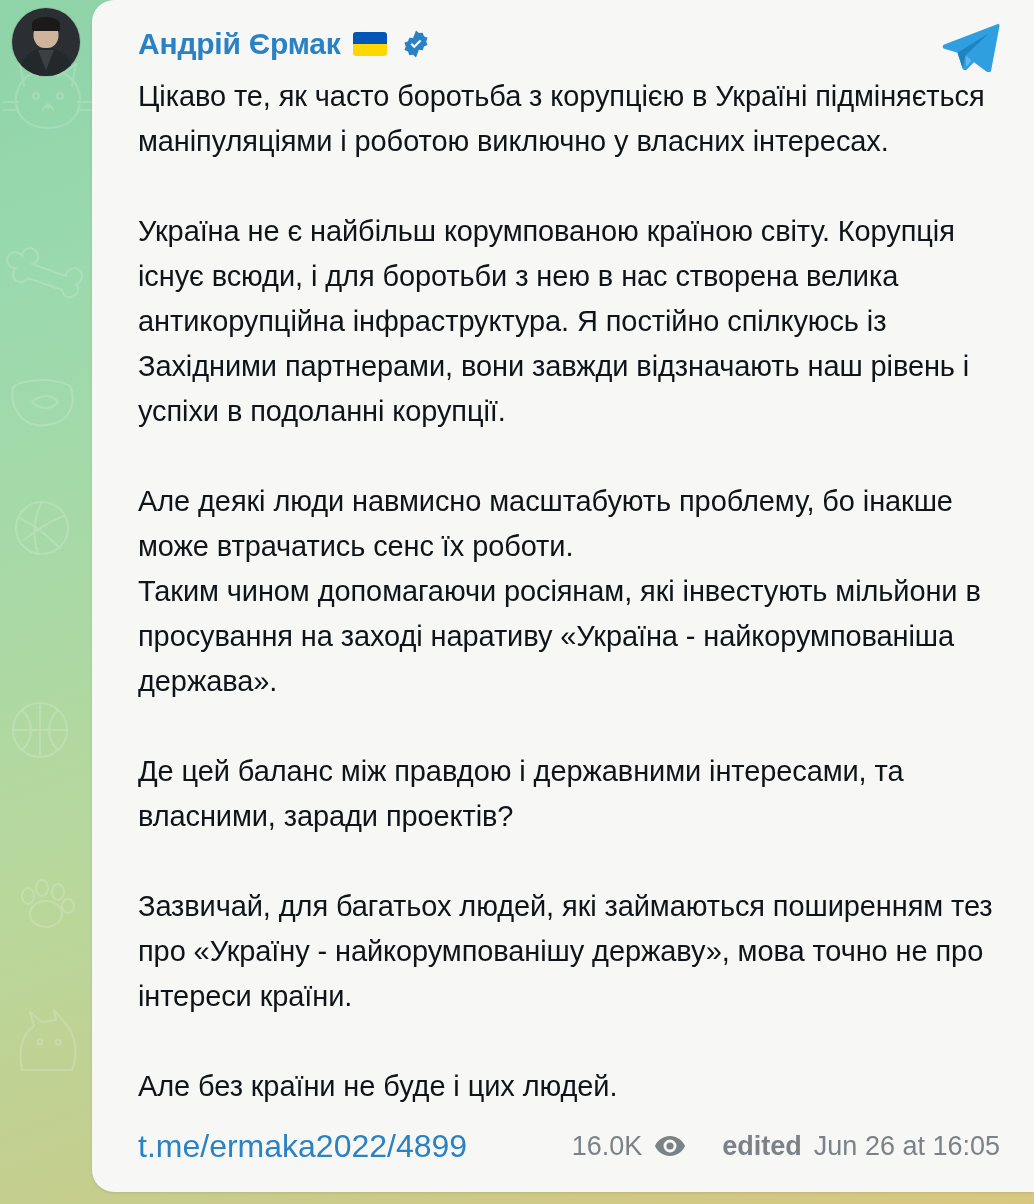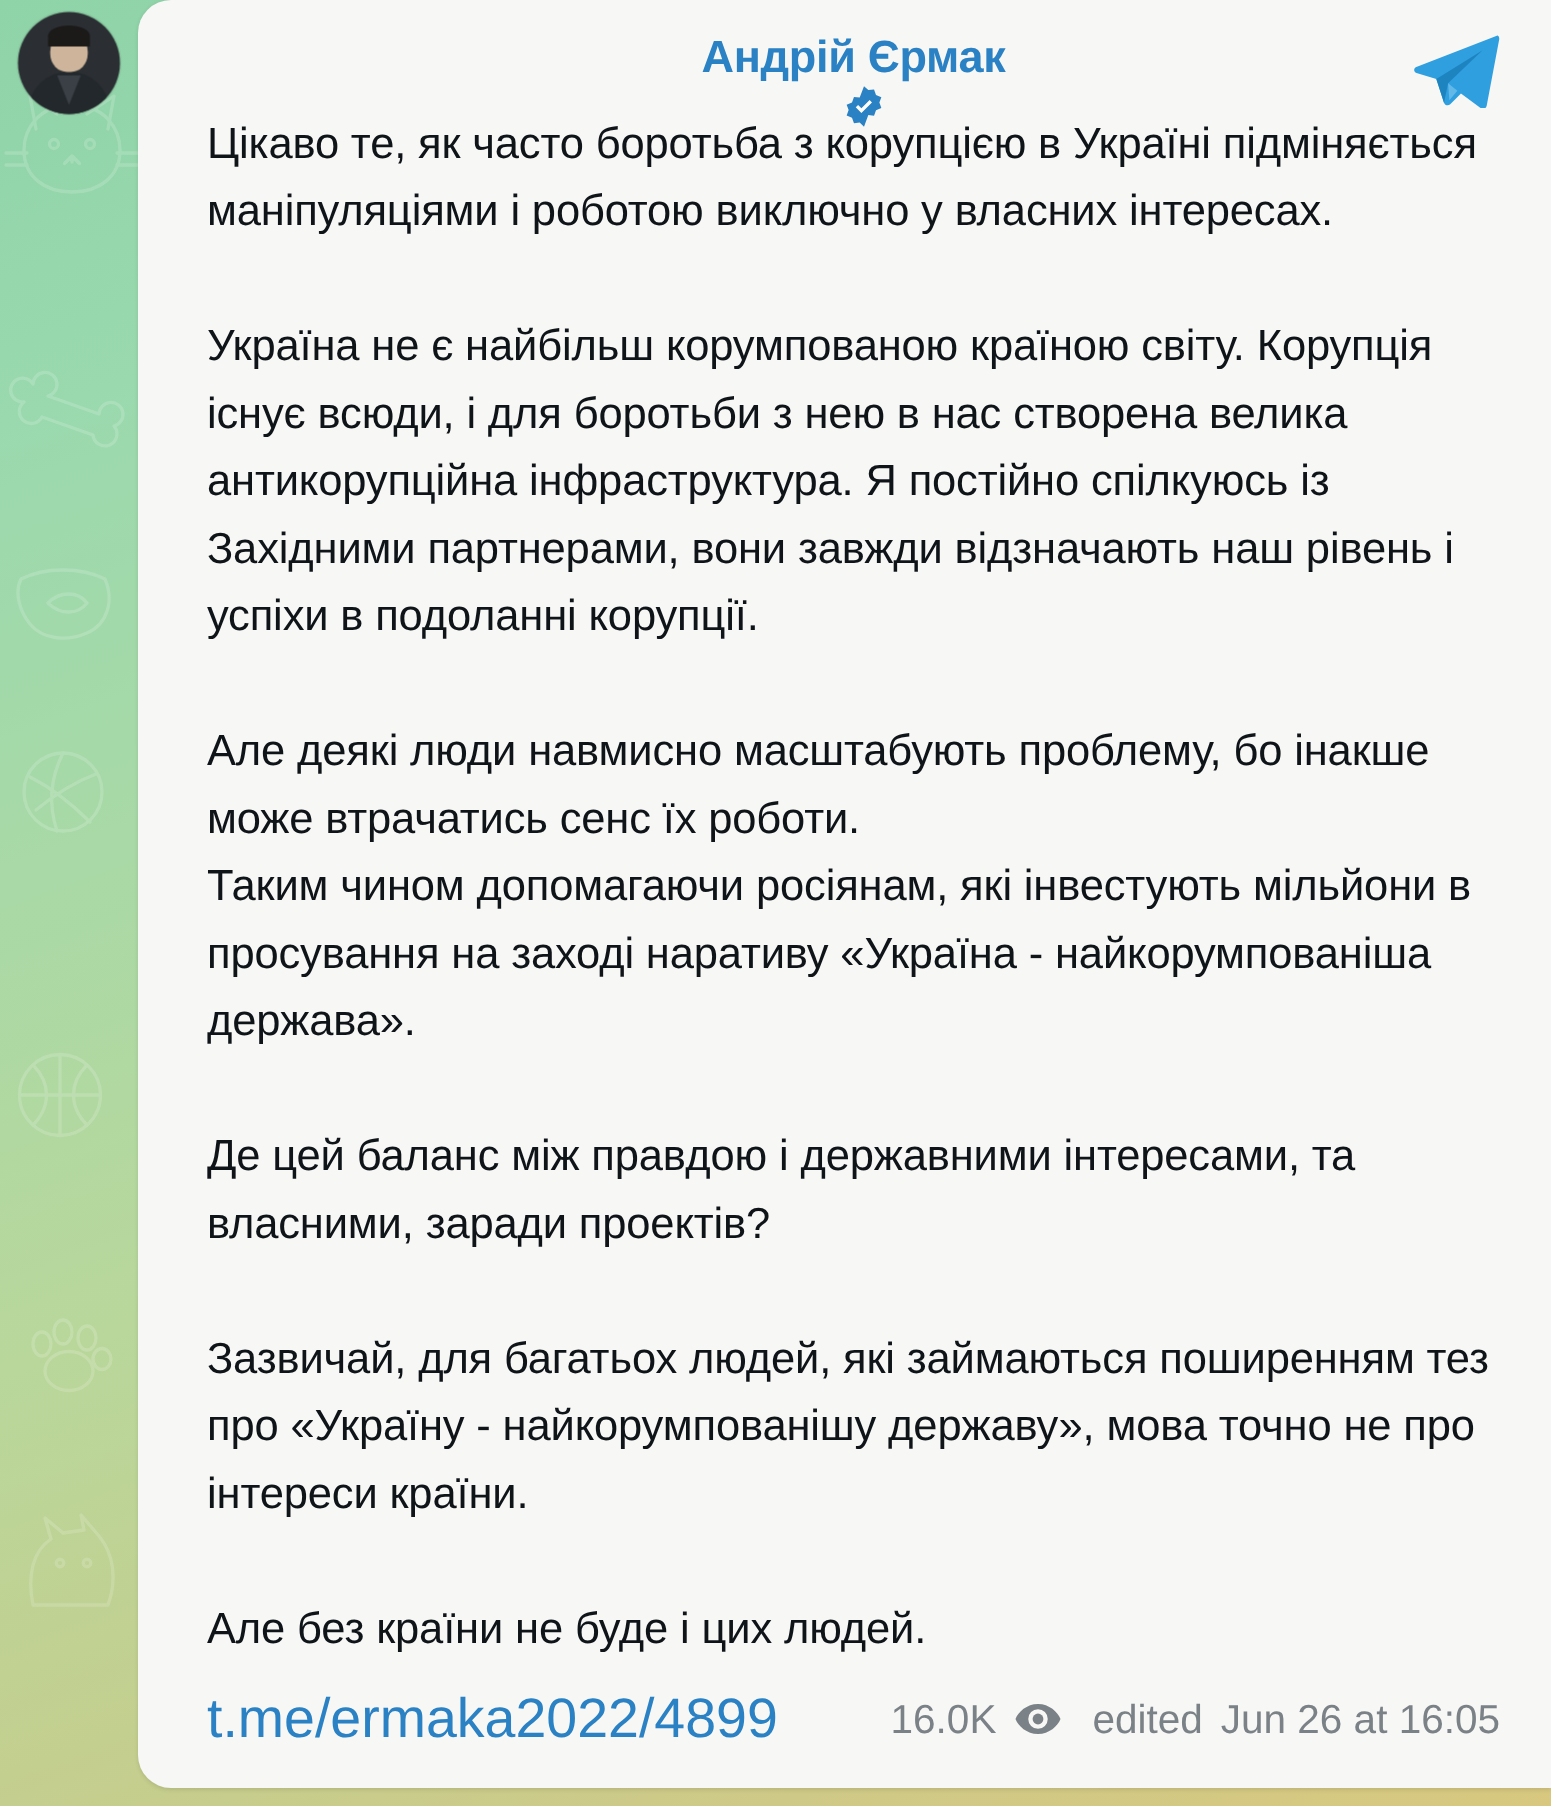--- a/index.html
+++ b/index.html
@@ -91,21 +91,20 @@
     border-radius: 22px 0 0 22px;
     box-shadow: 0 1px 3px rgba(0,0,0,0.10);
     padding: 22px 34px 0 46px;
   }
 
   .header-row {
     display: flex;
     align-items: center;
     height: 44px;
     position: relative;
-    flex-direction: column;
   }
   .author-name {
     font-size: 30px;
     font-weight: bold;
     color: #2a81c4;
     letter-spacing: -0.2px;
     white-space: nowrap;
   }
   .flag-shape {
     display: inline-block;
@@ -143,37 +142,37 @@
   .footer {
     position: absolute;
     left: 46px;
     right: 34px;
     bottom: 26px;
     display: flex;
     align-items: center;
     height: 40px;
   }
   .post-link {
-    font-size: 37px;
+    font-size: 32px;
     color: #2a81c4;
     text-decoration: none;
     white-space: nowrap;
   }
   .meta {
     margin-left: auto;
     display: flex;
     align-items: center;
     gap: 12px;
     color: #7b8287;
     font-size: 27px;
     white-space: nowrap;
   }
   .views-count { font-weight: 400; }
   .eye-icon { display: inline-block; width: 32px; height: 22px; }
-  .edited-label { margin-left: 8px; }
+  .edited-label { margin-left: 24px; font-weight: bold; }
   .timestamp { color: #7b8287; }
 </style>
 </head>
 <body>
 
 <div id="app">
 
   <div id="doodles">
     <svg viewBox="0 0 1034 1204" xmlns="http://www.w3.org/2000/svg">
       <g fill="none" stroke="#ffffff" stroke-width="2.2" stroke-linecap="round" stroke-linejoin="round" opacity="0.55">

